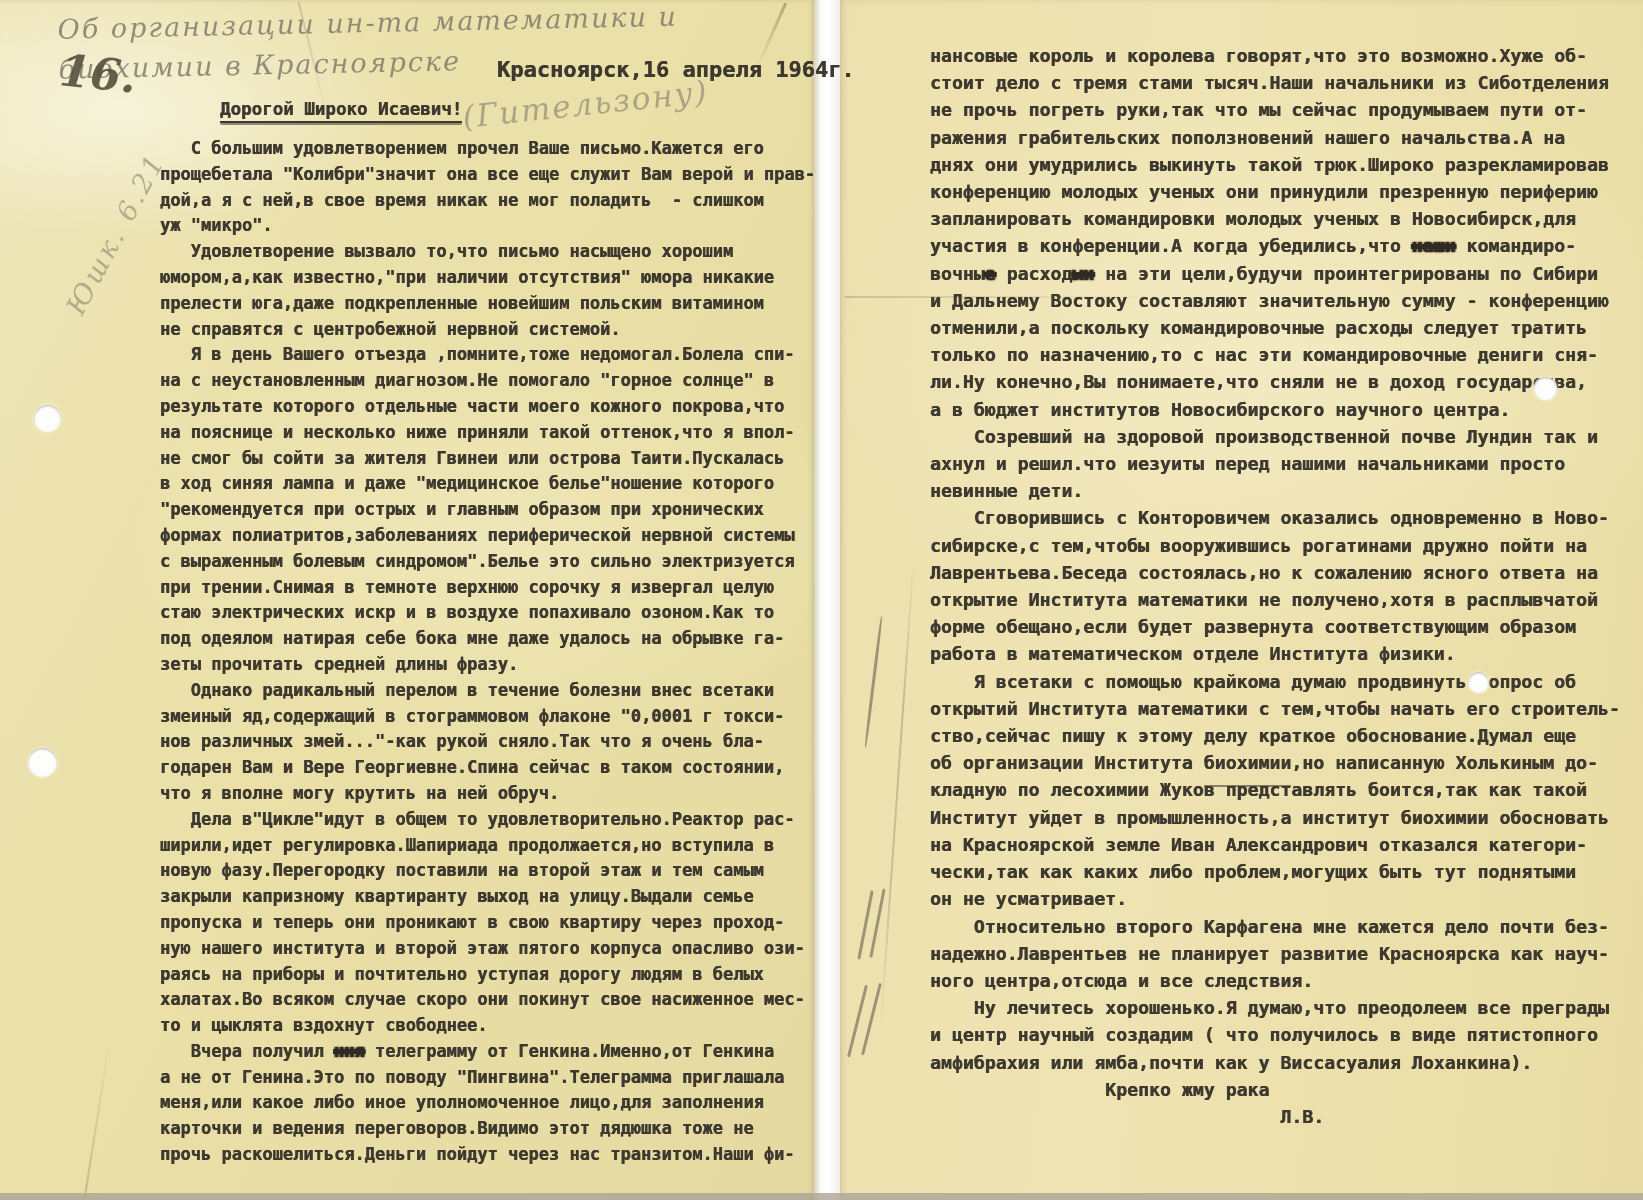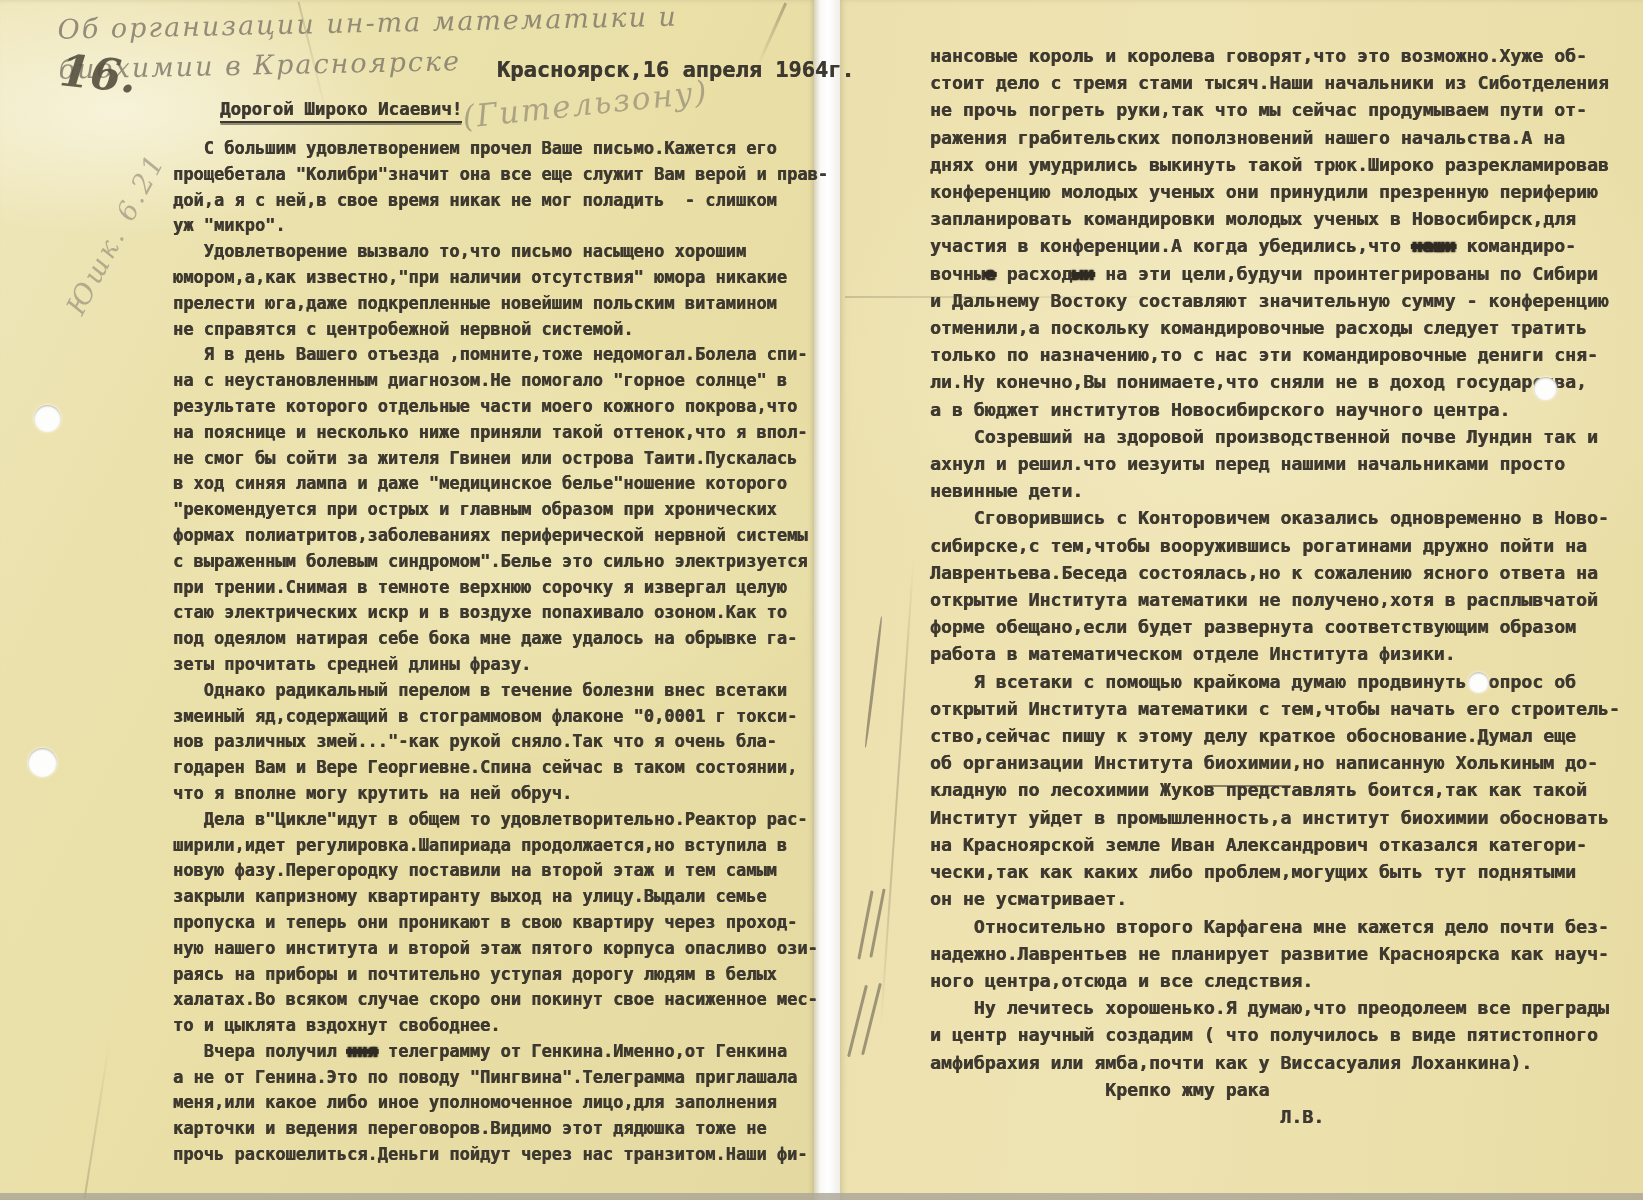--- a/index.html
+++ b/index.html
@@ -30,21 +30,21 @@
   #bottom-strip{ position:absolute; left:0; bottom:0; width:1643px; height:7px;
     background:#aba596; opacity:.8; }
 
   
   .typed{
     color:#3e3930;
     font-weight:700;
     white-space:pre;
     text-shadow: 0.4px 0.4px 0.6px rgba(58,52,40,.8), -0.2px 0 0.4px rgba(58,52,40,.45);
   }
-  #body-left{ position:absolute; left:173px; top:136px; font-size:17px; line-height:25.8px; letter-spacing:0; }
+  #body-left{ position:absolute; left:160px; top:136px; font-size:17px; line-height:25.8px; letter-spacing:0; }
   #body-right{ position:absolute; left:930px; top:26px; font-size:18.2px; line-height:27.2px; letter-spacing:0;margin-top:16px; }
   .typed-line{ height:inherit; }
   #date-line{ position:absolute; left:497px; top:57px; font-size:22px; }
   #salutation{ position:absolute; left:220px; top:99px; font-size:17.5px;
     border-bottom:2.5px solid #3e3930; padding-bottom:2px; box-shadow:0 2.5px 0 -0.5px rgba(62,57,48,.55); }
 
   .struck{
     color:#2f2b23;
     text-decoration:line-through;
     text-decoration-thickness:5px;

